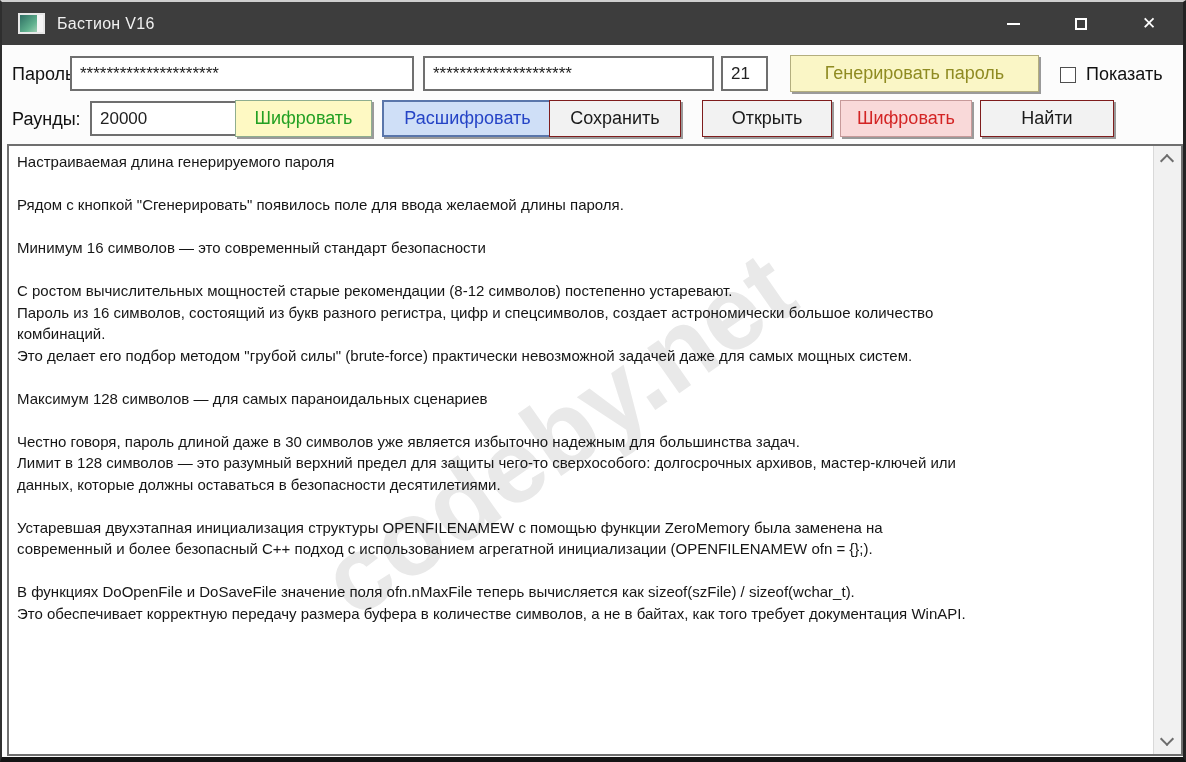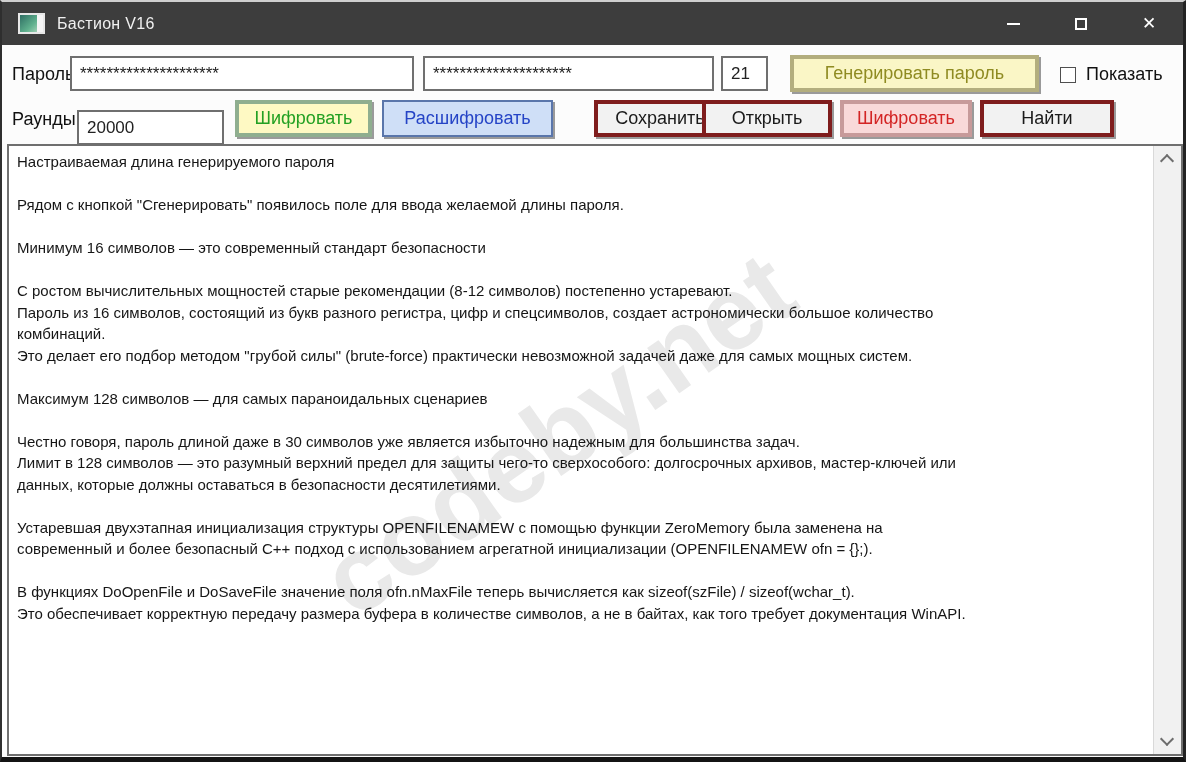--- a/index.html
+++ b/index.html
@@ -25,21 +25,21 @@
   .glyph-max { width:12px; height:12px; border:2px solid #ffffff; display:inline-block; }
   .glyph-close { color:#ffffff; font-size:17px; line-height:17px; }
 
   
   .lbl { position:absolute; font-size:18px; color:#111; }
   .field { position:absolute; background:#fff; border:2px solid #6f6f6f;
            font-size:17px; color:#222; padding:0 8px;
            font-family:"Liberation Sans", sans-serif; }
   .btn { position:absolute; display:flex; align-items:center; justify-content:center;
          font-size:18px; background:#f2f2f2; color:#1a1a1a;
-         border:4px solid #7f1d1d; box-shadow:2px 2px 0 0 #9a9a9a; cursor:default; }
+         border:1px solid #7f1d1d; box-shadow:2px 2px 0 0 #9a9a9a; cursor:default; }
   .btn-generate { background:#faf6c6; color:#8f8b22; border-color:#b3ae7e; }
   .btn-encrypt  { background:#fef9c3; color:#23a023; border-color:#8fae8f; }
   .btn-decrypt  { background:#cfdff7; color:#2544c6; border:2px solid #5a76ab; }
   .btn-clear    { background:#f9d9d9; color:#d32424; border-color:#c79a9a; }
   .checkbox-wrap { position:absolute; display:flex; align-items:center; gap:10px; }
   .checkbox { width:16px; height:16px; background:#fff; border:1px solid #4f4f4f; display:inline-block; }
   .checkbox-wrap .cb-label { font-size:18px; color:#111; }
 
   
   .editor { position:absolute; left:5px; top:142px; width:1176px; height:612px;
@@ -82,24 +82,24 @@
   <input class="field" style="left: 68px; top: 54px; width: 344px; height: 35px;" value="*********************">
   <input class="field" style="left: 421px; top: 54px; width: 291px; height: 35px;" value="*********************">
   <input class="field" style="left: 719px; top: 54px; width: 47px; height: 35px;" value="21">
   <div class="btn btn-generate" style="left:788px; top:53px; width:249px; height:37px;">Генерировать пароль</div>
   <div class="checkbox-wrap" style="left:1048px; top:62px;padding-left:10px;">
     <span class="checkbox"></span>
     <span class="cb-label">Показать</span>
   </div>
 
   <span class="lbl" style="left:10px; top:107px;">Раунды:</span>
-  <input class="field" style="left: 75px; top: 99px; width: 147px; height: 35px; margin-top: 9px;" value="20000">
+  <input class="field" style="left: 88px; top: 99px; width: 147px; height: 35px;" value="20000">
   <div class="btn btn-encrypt" style="left:233px; top:98px; width:137px; height:37px;">Шифровать</div>
   <div class="btn btn-decrypt" style="left:380px; top:98px; width:171px; height:37px;">Расшифровать</div>
-  <div class="btn" style="left:592px; top:98px; width:132px; height:37px;">Сохранить</div>
+  <div class="btn" style="left:547px; top:98px; width:132px; height:37px;">Сохранить</div>
   <div class="btn" style="left:700px; top:98px; width:130px; height:37px;">Открыть</div>
   <div class="btn btn-clear" style="left:838px; top:98px; width:132px; height:37px;">Шифровать</div>
   <div class="btn" style="left:978px; top:98px; width:134px; height:37px;">Найти</div>
 
   <div class="editor">
     <div class="watermark">codeby.net</div>
     <div class="editor-text">Настраиваемая длина генерируемого пароля
 
 Рядом с кнопкой "Сгенерировать" появилось поле для ввода желаемой длины пароля.
 

